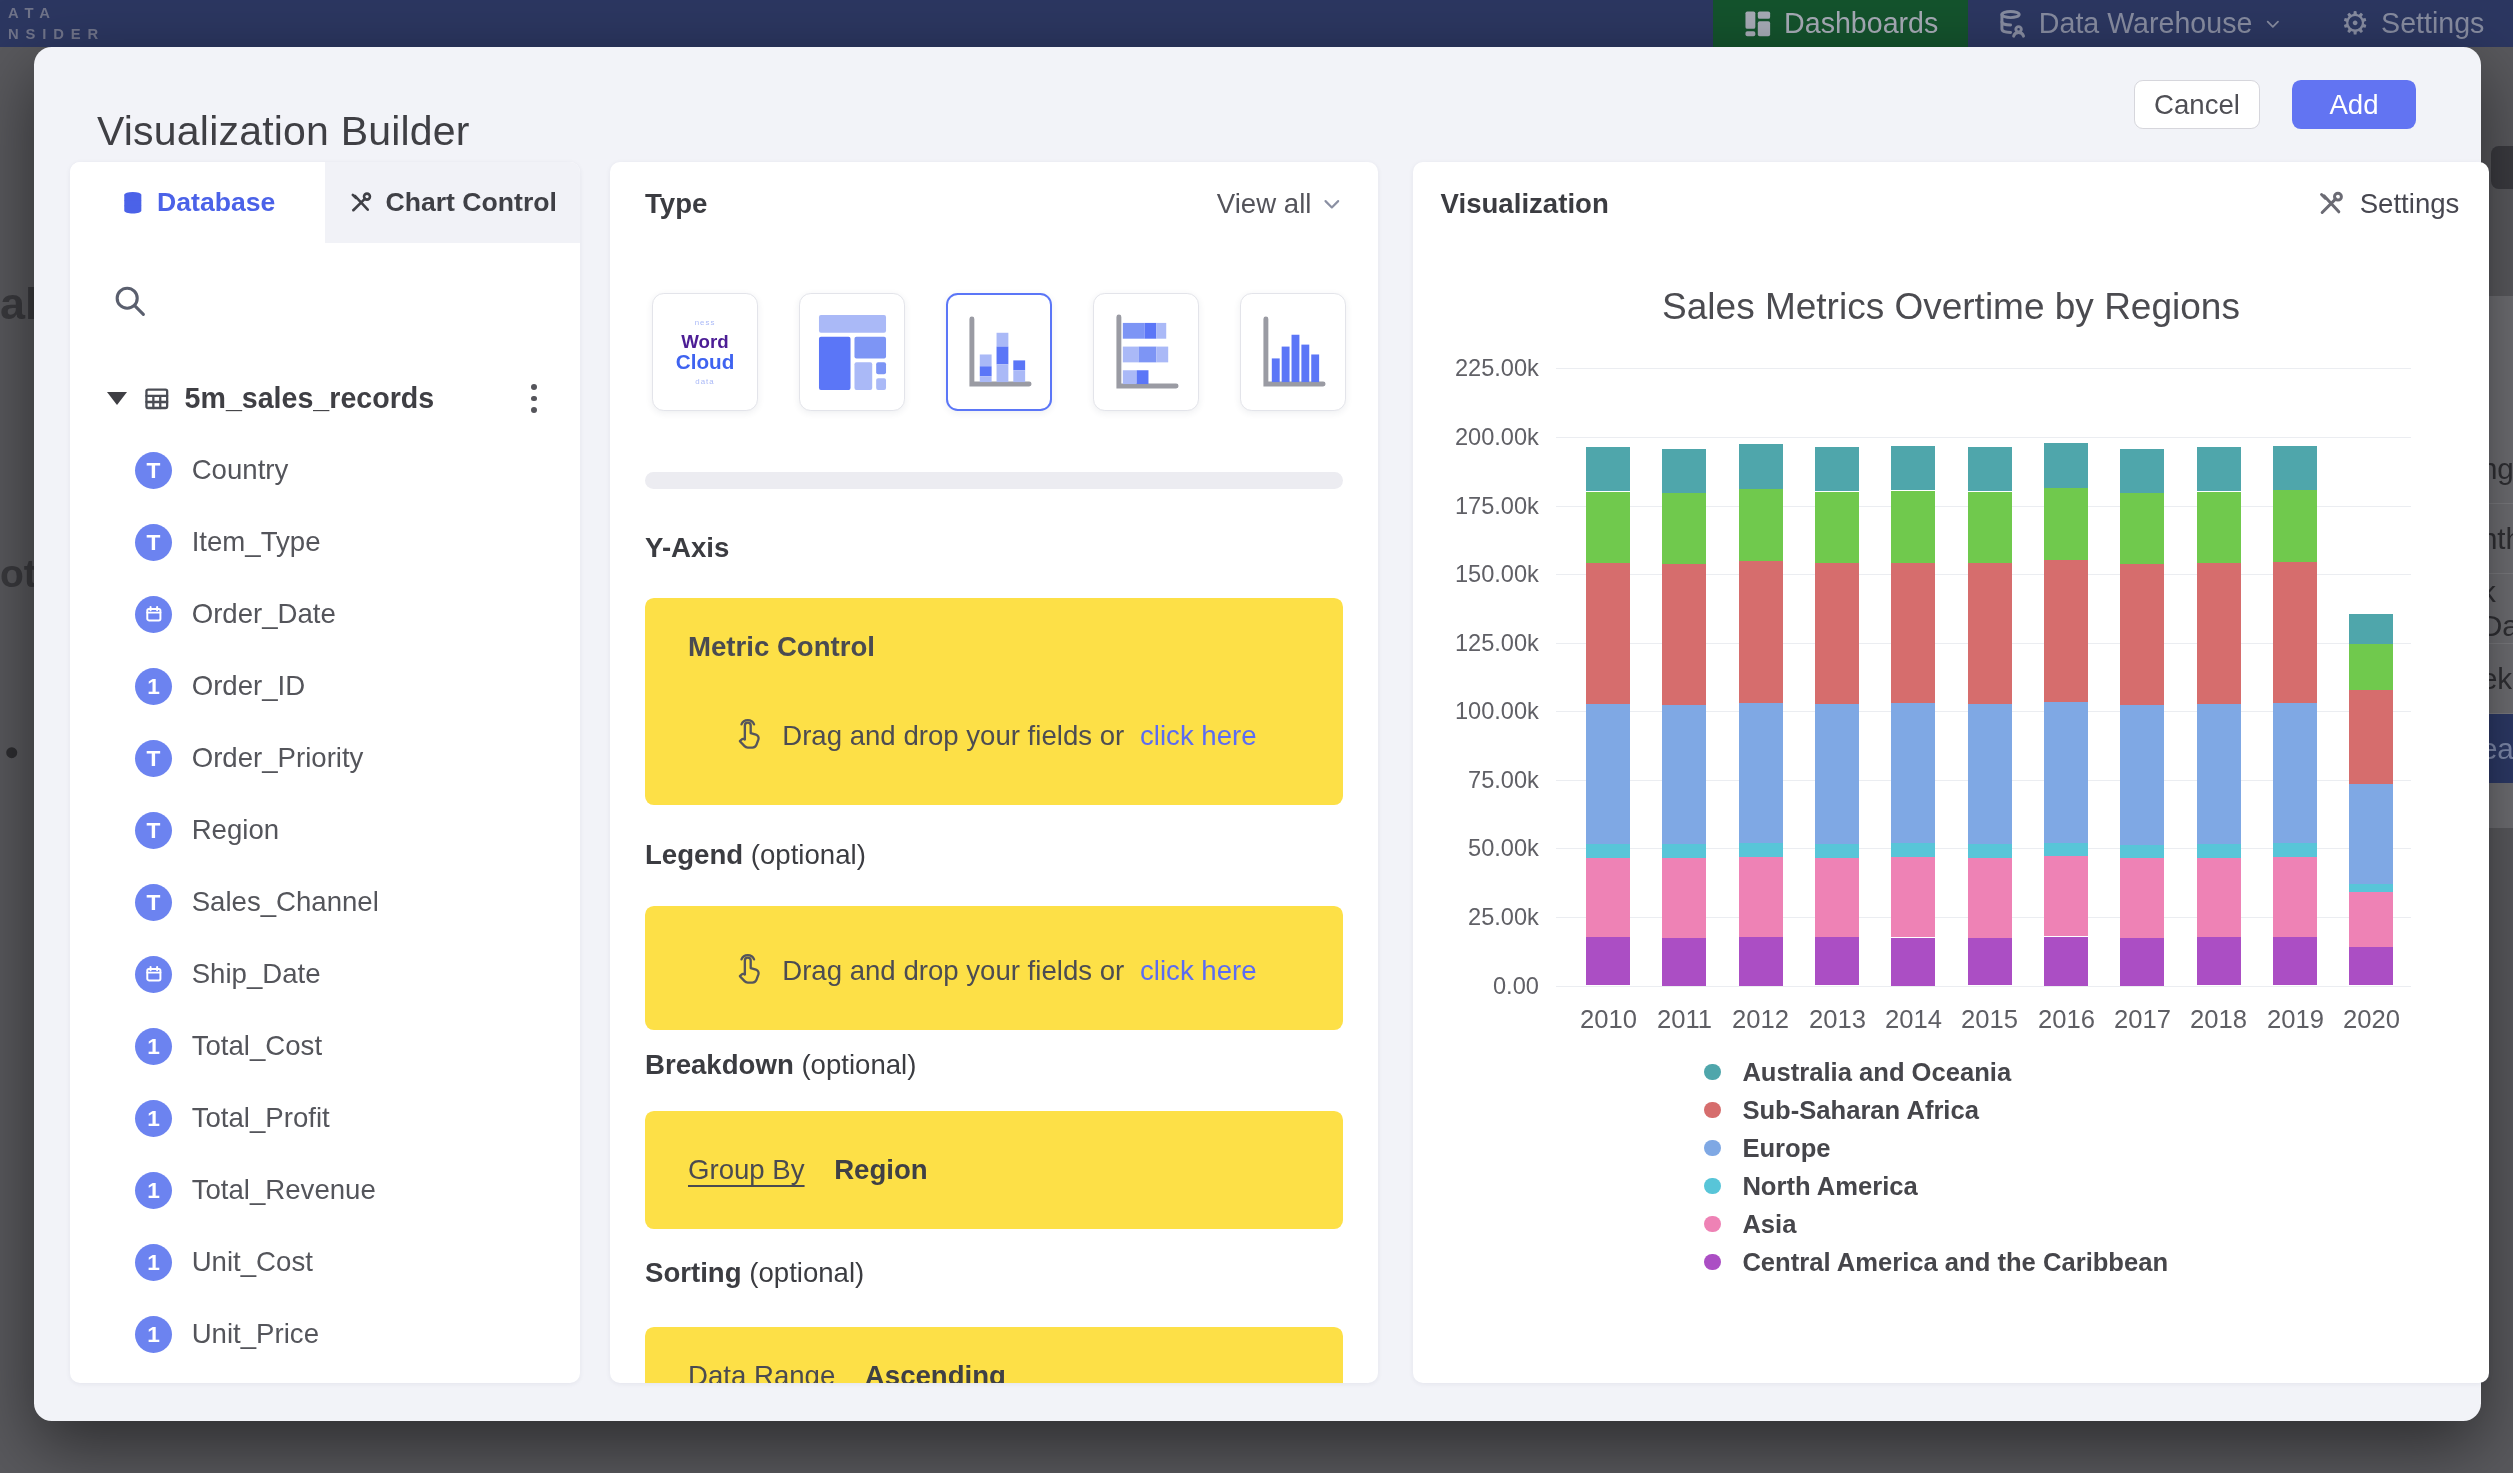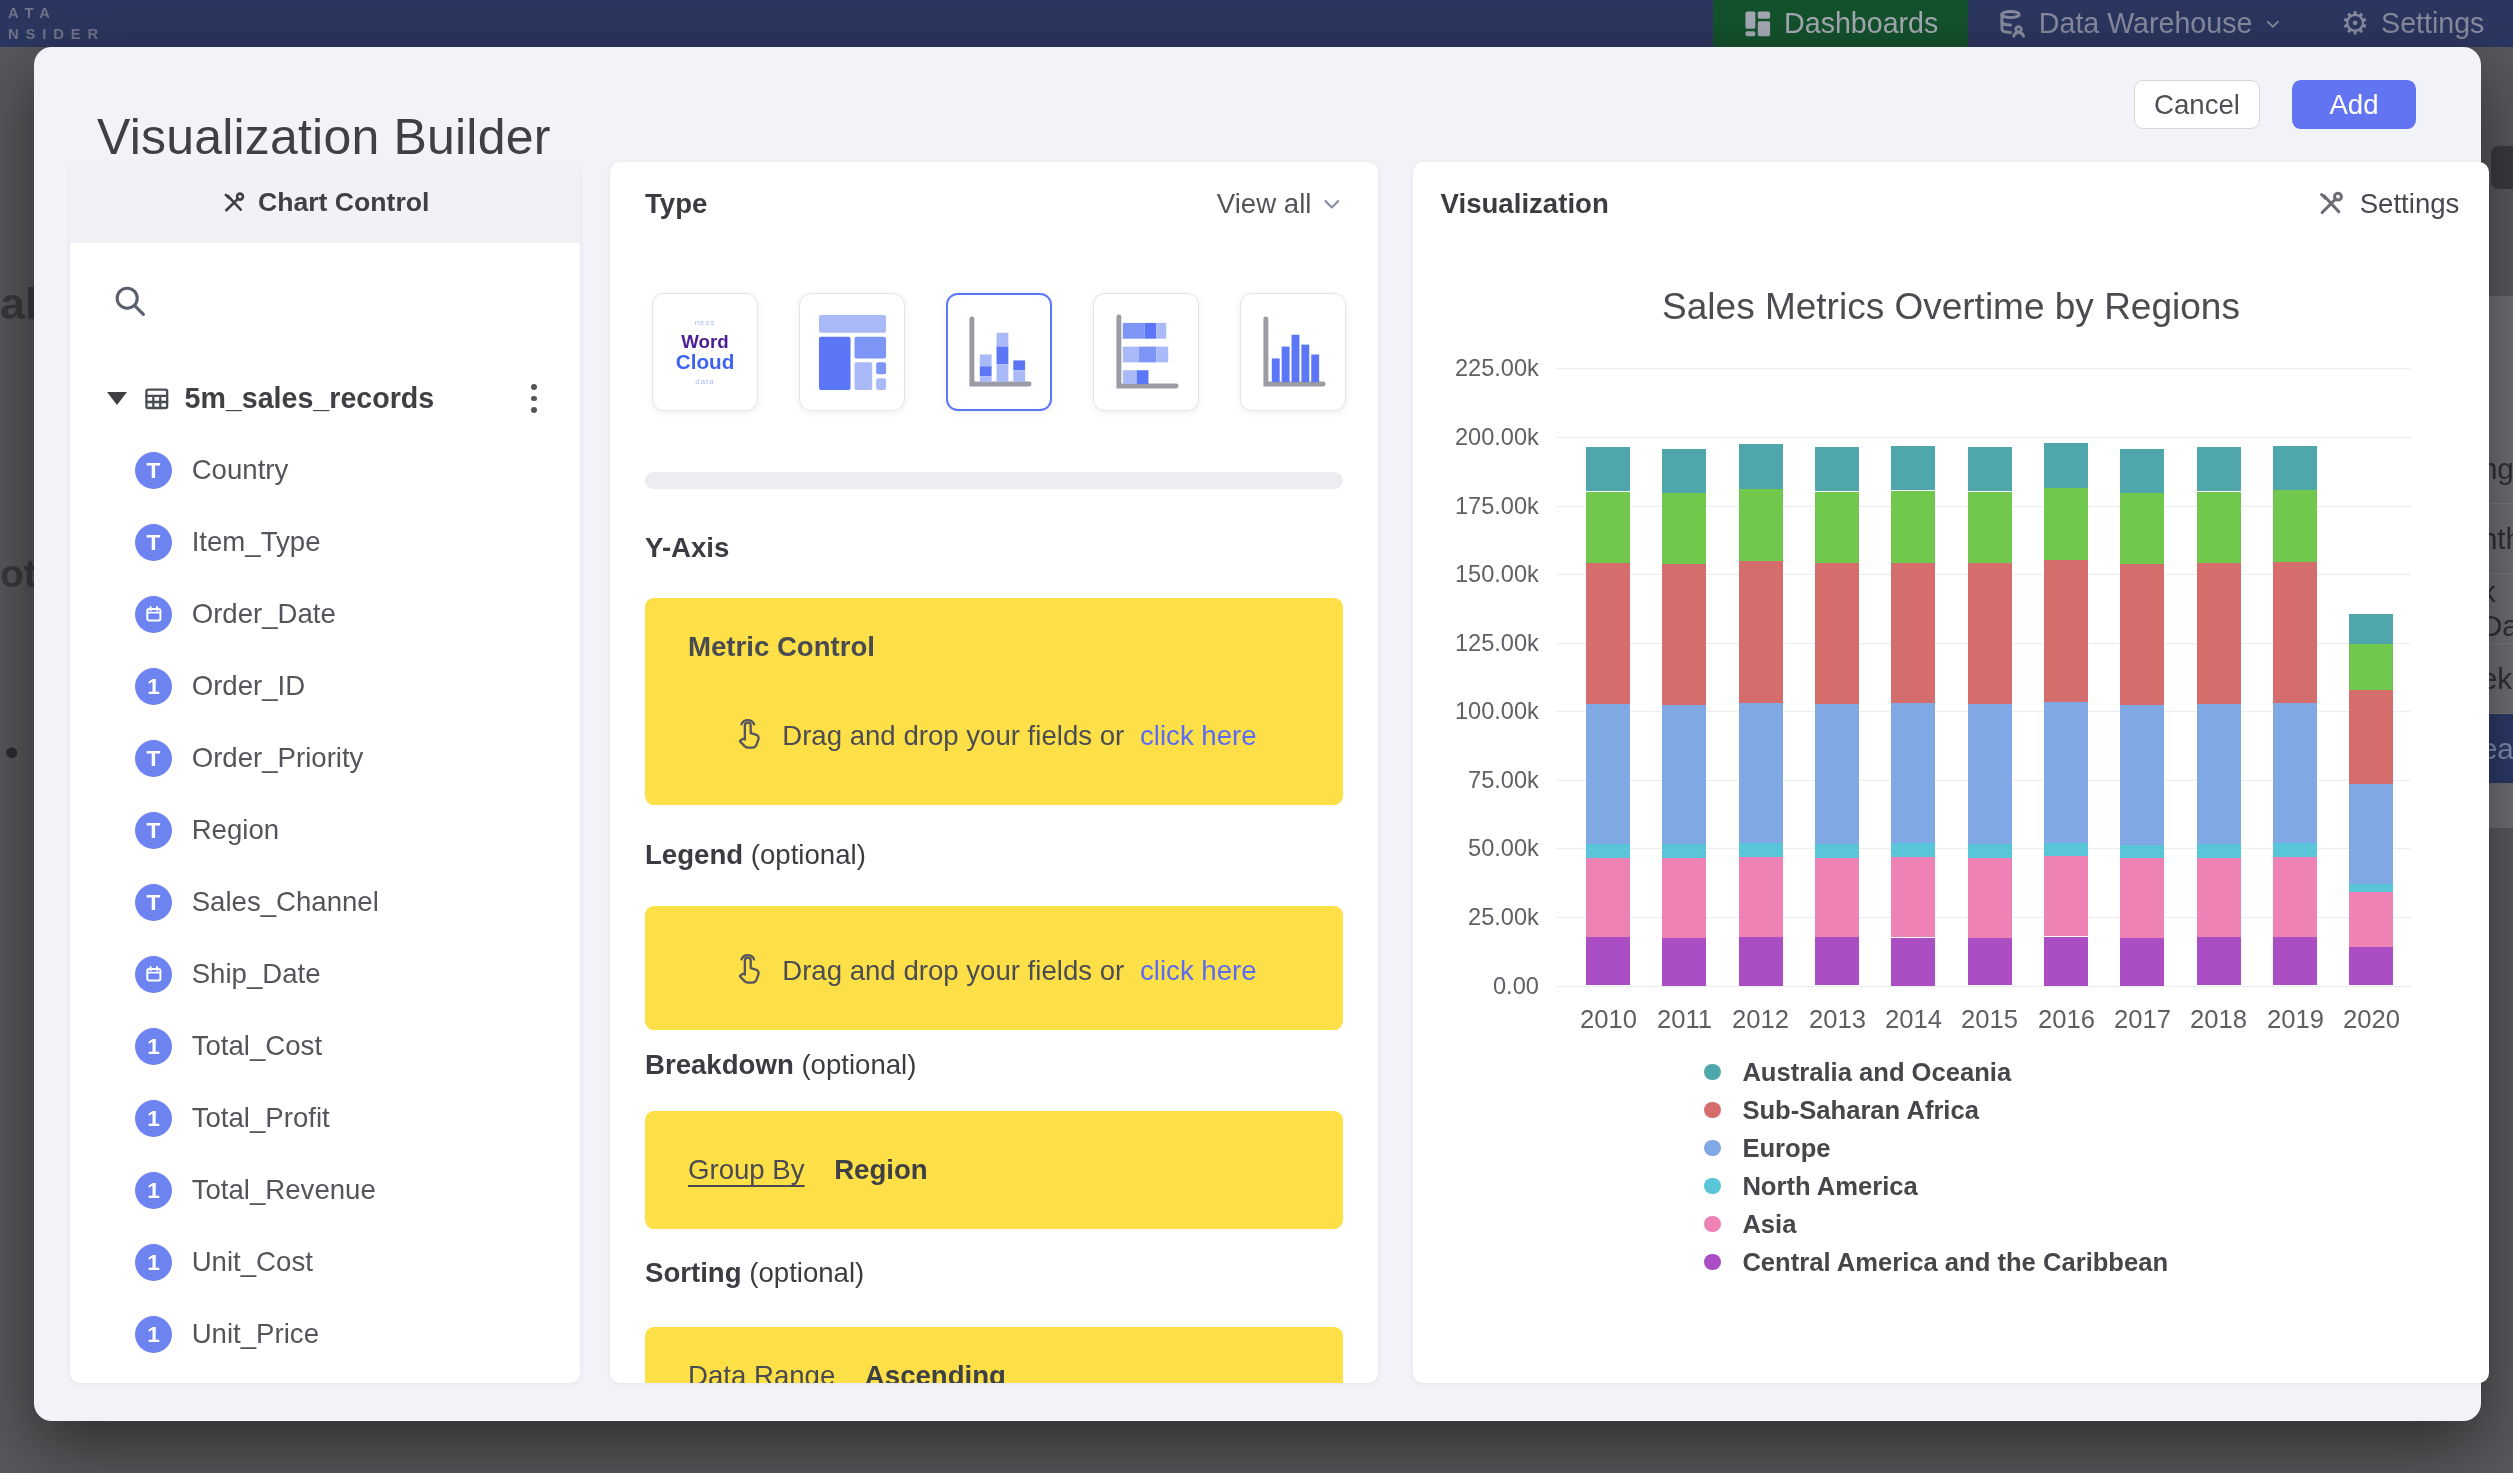--- a/index.html
+++ b/index.html
@@ -15,21 +15,21 @@
   .nav-item{display:flex;align-items:center;gap:11.8px;padding:0 29.6px;color:#878ca0;font-size:28.6px;white-space:nowrap;}
   .nav-item.hl{background:#14532d;color:#a7abb6;}
   .nav-item svg{flex:0 0 auto;}
   .frag-left{position:absolute;color:#3a3a3e;font-weight:bold;}
   .frag-save{position:absolute;left:2491px;top:146px;width:22.7px;height:43px;background:#3b3b40;border-radius:7.9px 0 0 7.9px;}
   .right-strip{position:absolute;left:2475px;top:296px;width:39px;height:532px;background:#6e6e72;}
   .rmenu-row{height:69px;display:flex;align-items:center;padding-left:5.9px;color:#2f2f33;font-size:29.6px;border-bottom:1px solid #7b7b7f;overflow:hidden;}
   .rmenu-row.sel{background:#2c3966;color:#7f8aac;border-bottom:none;}
   
   .modal{position:absolute;left:34px;top:47px;width:2447px;height:1374px;background:#f2f3f8;border-radius:17.7px;box-shadow:0 23.6px 69px rgba(0,0,0,.5);}
-  .modal-title{position:absolute;left:63px;top:61px;font-size:50px;color:#3f3f44;font-weight:500;letter-spacing:0.2px;}
+  .modal-title{position:absolute;left:63px;top:61px;font-size:41px;color:#3f3f44;font-weight:500;letter-spacing:0.2px;}
   .btn{position:absolute;top:33px;height:49px;border-radius:8.9px;font-size:27.6px;display:flex;align-items:center;justify-content:center;cursor:pointer;box-sizing:border-box;}
   .btn-cancel{left:2100px;width:126px;background:#fff;border:1px solid #d6d6dc;color:#4f4f55;}
   .btn-add{left:2258px;width:124px;background:#6274f2;color:#fff;}
   .card{position:absolute;top:115px;height:1221px;background:#fff;border-radius:9.9px;box-shadow:0 1px 4.9px rgba(40,45,80,.07);}
   .card-left{left:36px;width:510px;}
   .card-mid{left:576px;width:768px;overflow:hidden;}
   .card-right{left:1379px;width:1076px;}
   
   .tabs{display:flex;height:81px;}
   .tab{flex:1;display:flex;align-items:center;justify-content:center;gap:11.8px;font-size:26.6px;font-weight:bold;cursor:pointer;}
@@ -146,20 +146,29 @@
     </div>
 </div>
 
 <div class="modal">
   <div class="modal-title">Visualization Builder</div>
   <div class="btn btn-cancel">Cancel</div>
   <div class="btn btn-add">Add</div>
 
   <div class="card card-left">
     <div class="tabs">
+      <div class="tab active">
+        <svg width="25.6" height="25.6" viewBox="0 0 24 24" class="icon-stroke" style="color:#4b62e8">
+          <ellipse cx="12" cy="4.5" rx="8" ry="2.6" fill="#4b62e8" stroke="none"></ellipse>
+          <path d="M4 4.5v5c0 1.4 3.6 2.6 8 2.6s8-1.2 8-2.6v-5" fill="#4b62e8" stroke="none"></path>
+          <path d="M4 9.5v5c0 1.4 3.6 2.6 8 2.6s8-1.2 8-2.6v-5" fill="#4b62e8" stroke="none"></path>
+          <path d="M4 14.5v5c0 1.4 3.6 2.6 8 2.6s8-1.2 8-2.6v-5" fill="#4b62e8" stroke="none"></path>
+        </svg>
+        <span>Database</span>
+      </div>
       <div class="tab inactive">
         <svg width="25.6" height="25.6" viewBox="0 0 24 24" class="icon-stroke" style="color:#3f4046">
           <path d="M5 19L16 8"></path>
             <circle cx="17.8" cy="6.2" r="2.8"></circle>
             <path d="M6.5 5.5l12 13"></path>
             <path d="M4.5 4.5l3 3"></path>
         </svg>
         <span>Chart Control</span>
       </div>
     </div>

